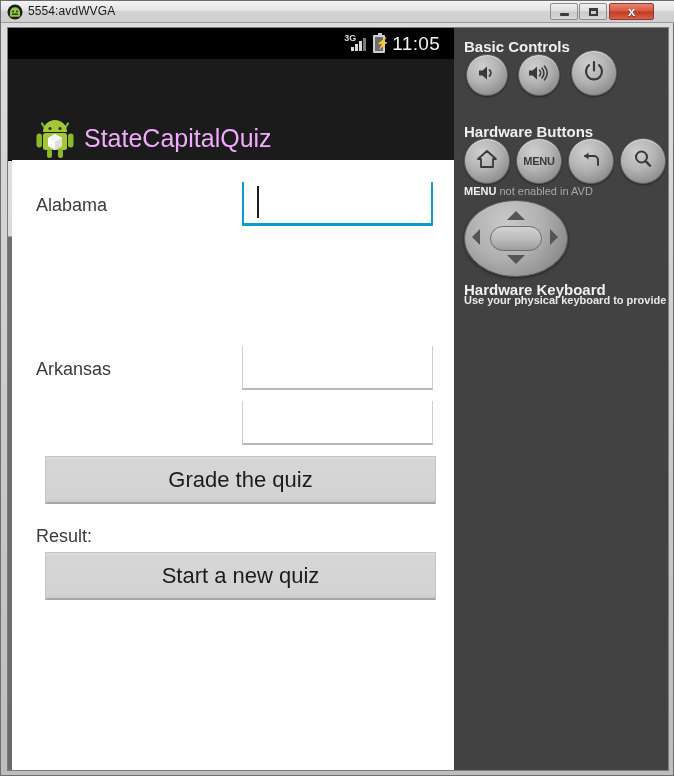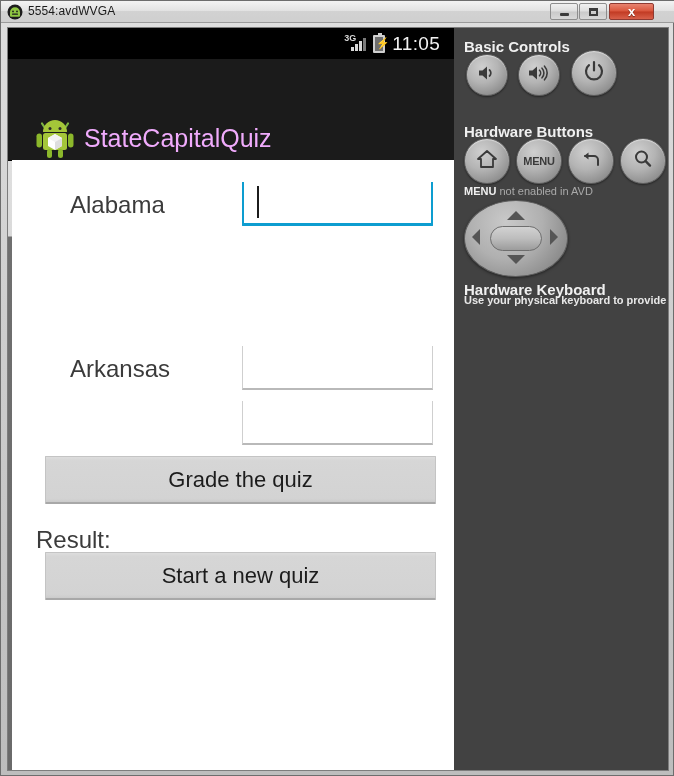--- a/index.html
+++ b/index.html
@@ -217,24 +217,23 @@
     position: absolute;
     left: 0;
     width: 442px;
     height: 54px;
   }
   .state-label {
     position: absolute;
     left: 24px;
     top: 50%;
     transform: translateY(-50%);
-    font-size: 24px;
+    font-size: 18px;
     color: #3b3b3b;
     white-space: nowrap;
-    margin-left: 34px;
   }
   .answer-field {
     position: absolute;
     left: 230px;
     top: 4px;
     width: 191px;
     height: 44px;
     box-sizing: border-box;
     border: none;
     border-bottom: 2px solid #b9b9b9;
@@ -277,21 +276,21 @@
     color: #1c1c1c;
     font-family: "Liberation Sans", sans-serif;
     cursor: pointer;
     display: flex;
     align-items: center;
     justify-content: center;
   }
   #result-label {
     position: absolute;
     left: 24px;
-    font-size: 24px;
+    font-size: 18px;
     color: #3b3b3b;
   }
 
   
   #panel {
     position: absolute;
     left: 446px; top: 0;
     width: 214px; height: 742px;
     background: #424242;
     overflow: hidden;

